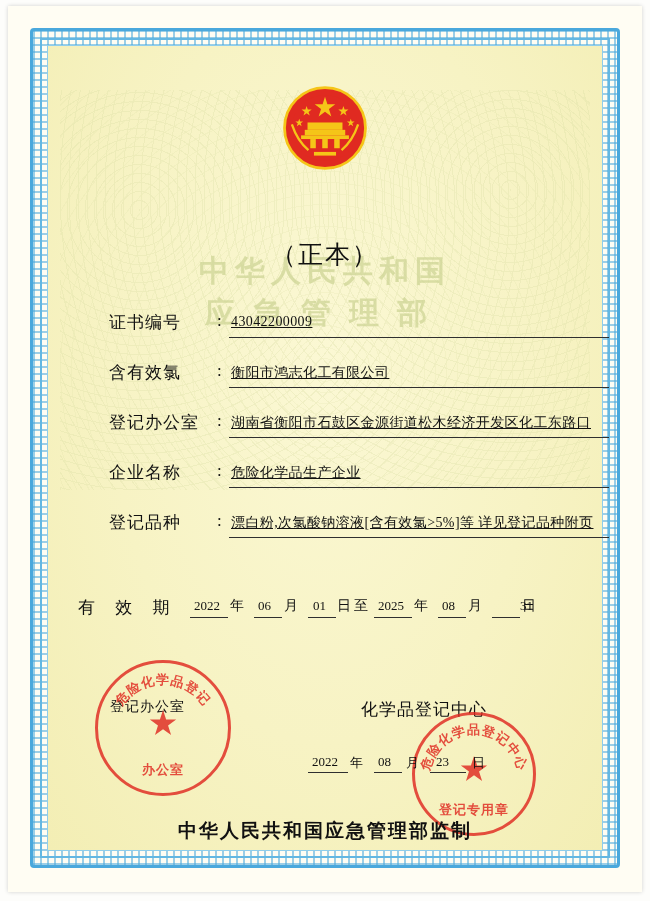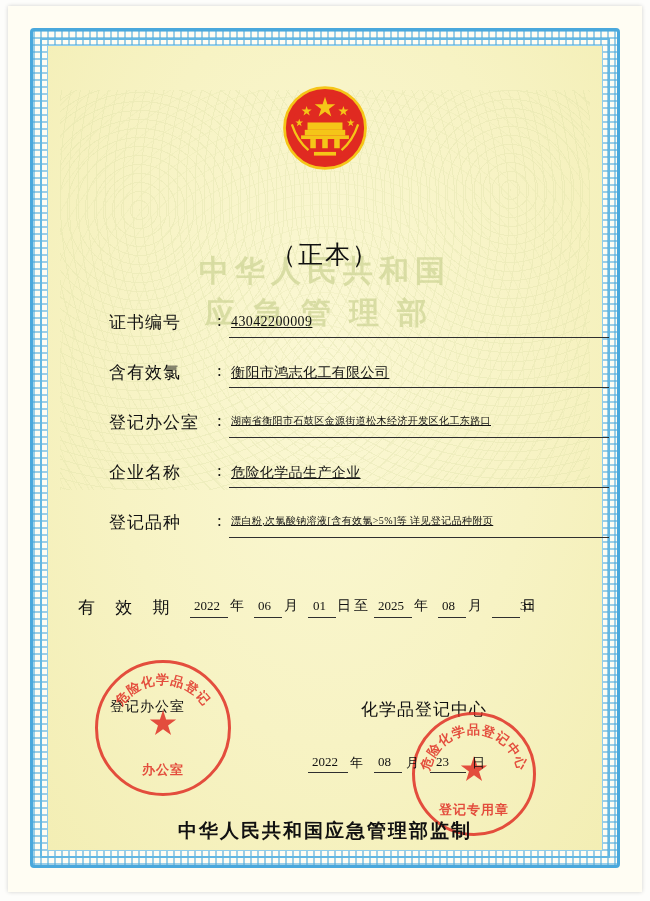--- a/index.html
+++ b/index.html
@@ -163,21 +163,21 @@
     white-space: nowrap;
     text-decoration: underline;
   }
   .field-underline {
     position: absolute;
     left: 120px;
     right: 0;
     top: 32px;
     border-bottom: 1px solid #2f2f2f;
   }
-  .value-small { font-size: 10px; }
+  .value-small { font-size: 14px; }
 
   
   .validity {
     position: absolute;
     left: 78px;
     top: 592px;
     width: 500px;
     height: 34px;
     font-size: 15px;
     color: #111;

